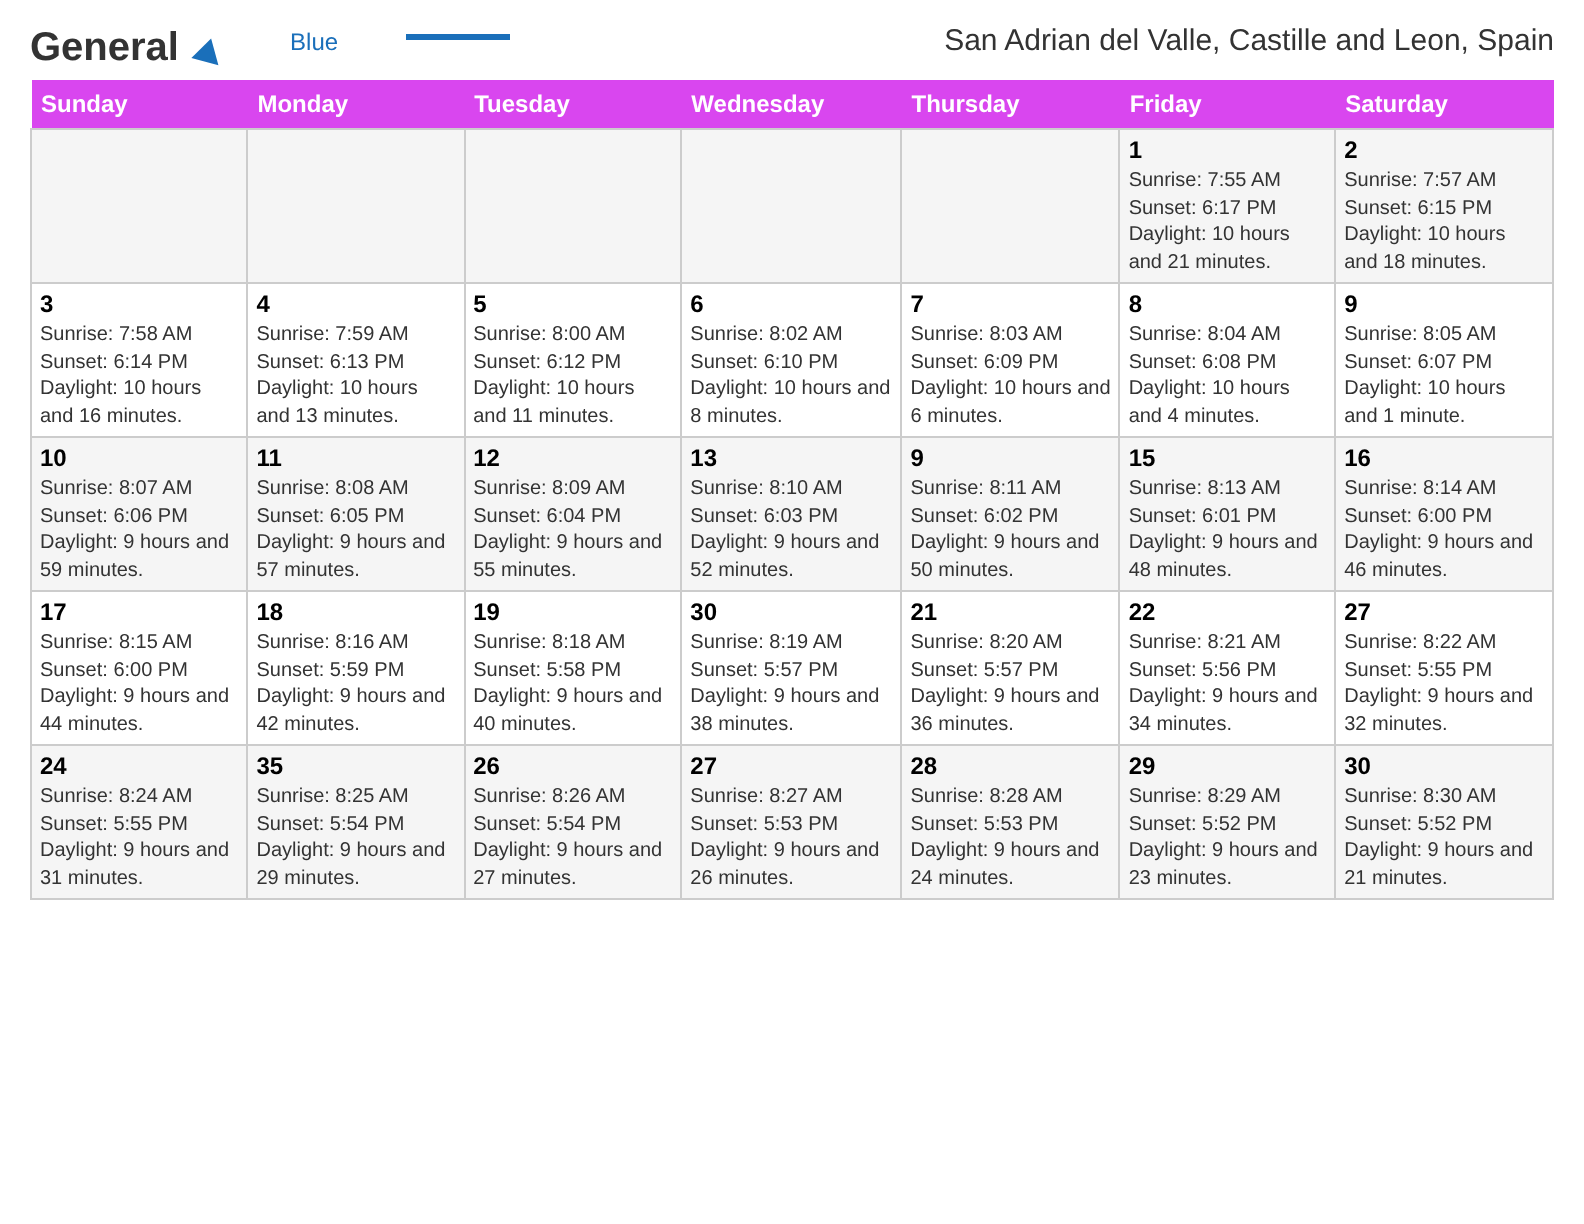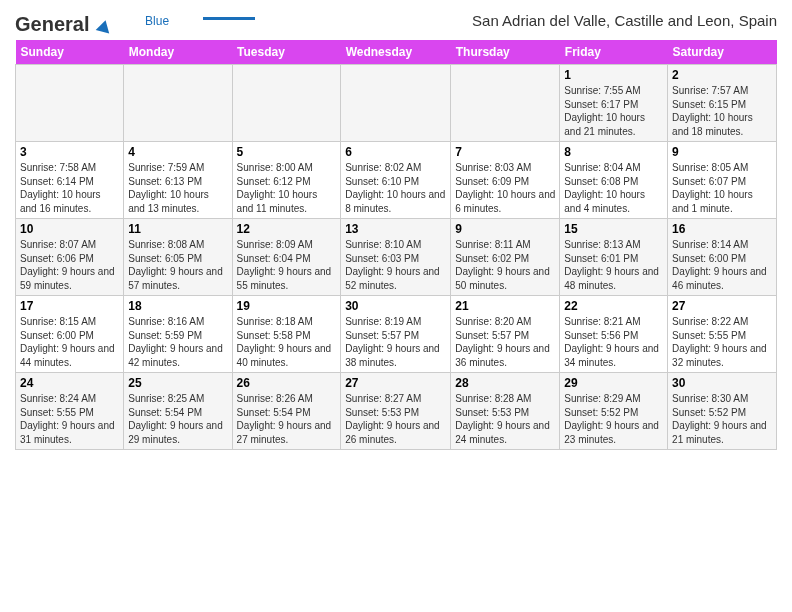--- a/index.html
+++ b/index.html
@@ -215,21 +215,21 @@
           <div class="day-number">27</div>
           <div class="day-info">Sunrise: 8:22 AM<br>Sunset: 5:55 PM<br>Daylight: 9 hours and 32 minutes.</div>
         </td>
       </tr>
       <tr>
         <td>
           <div class="day-number">24</div>
           <div class="day-info">Sunrise: 8:24 AM<br>Sunset: 5:55 PM<br>Daylight: 9 hours and 31 minutes.</div>
         </td>
         <td>
-          <div class="day-number">25</div>
+          <div class="day-number">35</div>
           <div class="day-info">Sunrise: 8:25 AM<br>Sunset: 5:54 PM<br>Daylight: 9 hours and 29 minutes.</div>
         </td>
         <td>
           <div class="day-number">26</div>
           <div class="day-info">Sunrise: 8:26 AM<br>Sunset: 5:54 PM<br>Daylight: 9 hours and 27 minutes.</div>
         </td>
         <td>
           <div class="day-number">27</div>
           <div class="day-info">Sunrise: 8:27 AM<br>Sunset: 5:53 PM<br>Daylight: 9 hours and 26 minutes.</div>
         </td>

